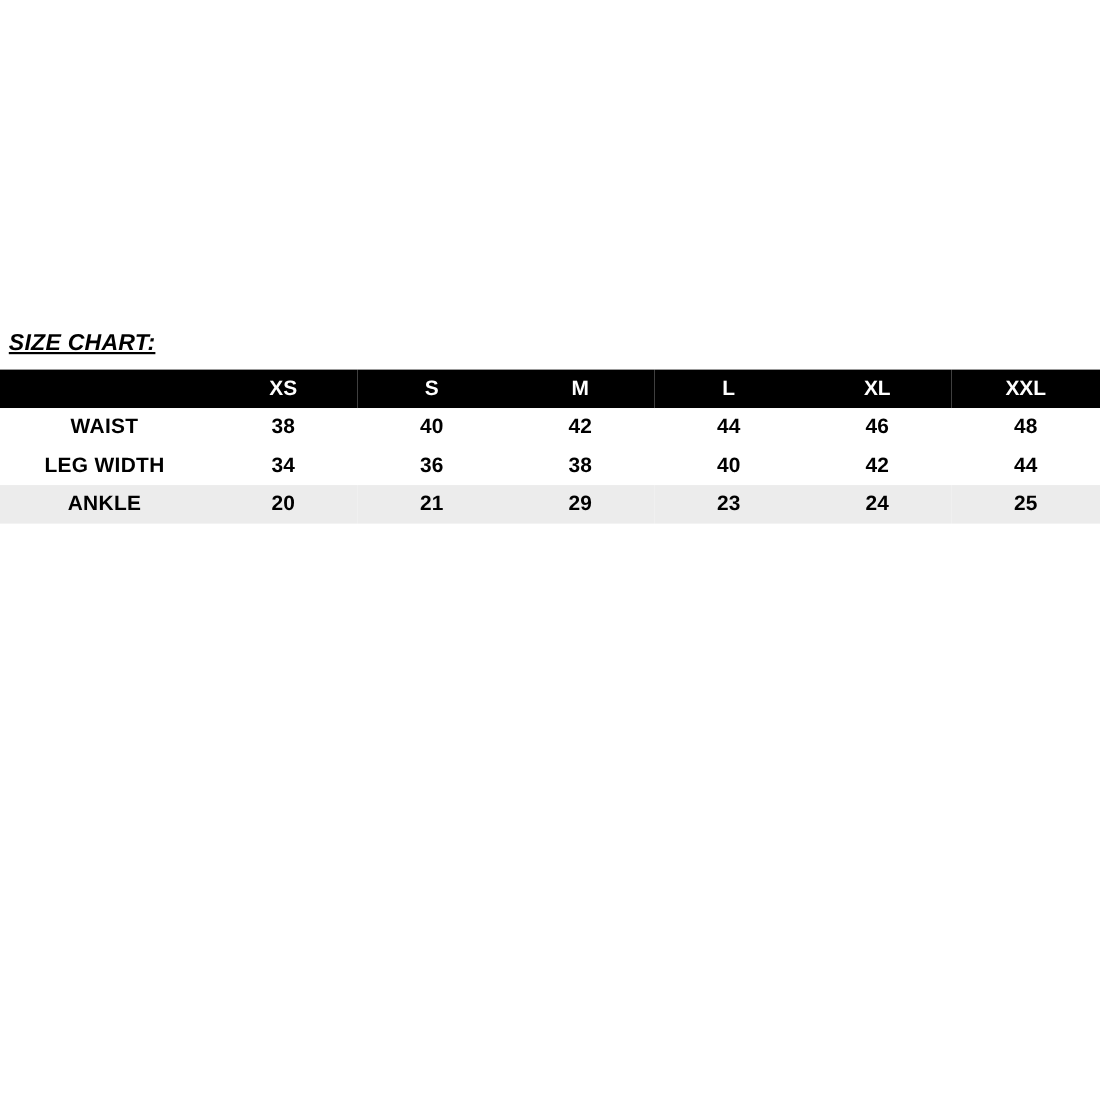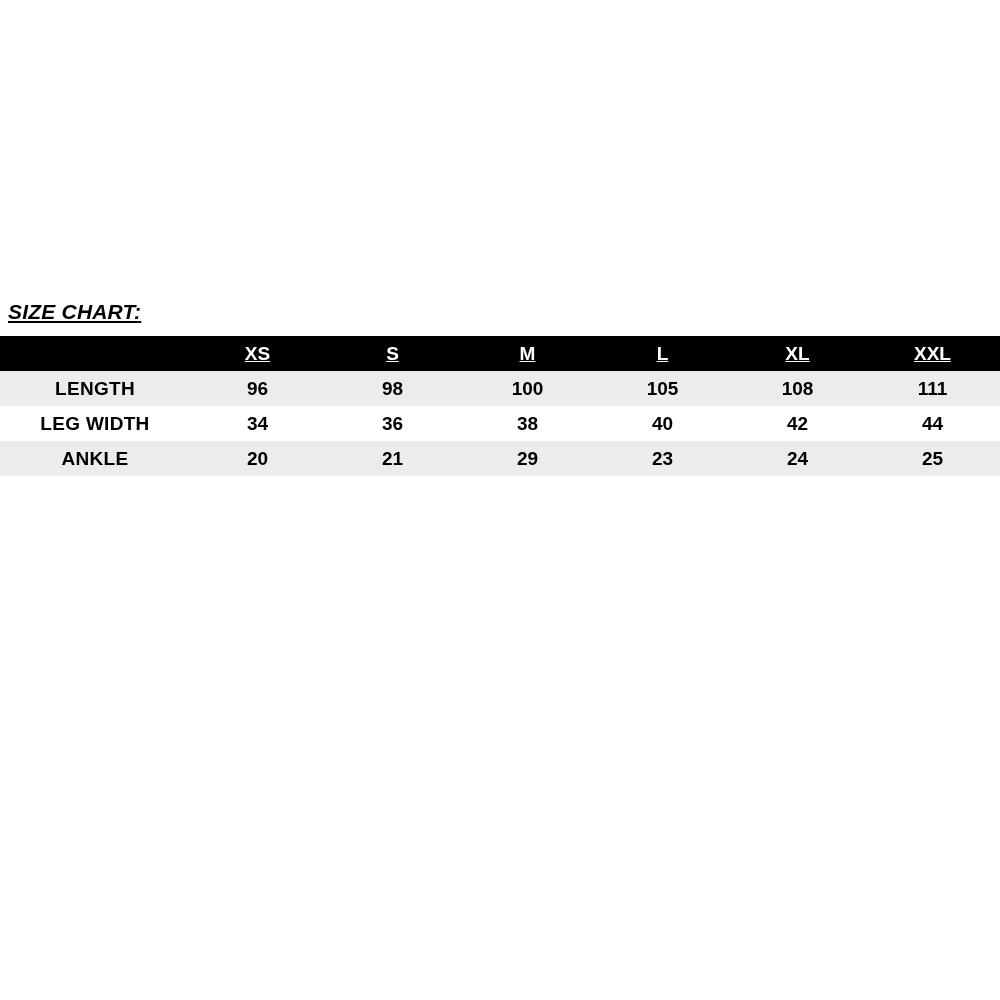--- a/index.html
+++ b/index.html
@@ -66,21 +66,20 @@
     font-size: 19px;
     padding: 0;
     height: 35px;
     vertical-align: middle;
   }
   thead th {
     background: #000000;
     color: #ffffff;
     height: 58px;
     font-size: 19px;
-    text-decoration: underline;
   }
   thead th.corner {
     background: #000000;
   }
   tbody tr.row-odd td {
     background: #ffffff;
   }
   tbody tr.row-even td {
     background: #ececec;
   }
@@ -123,28 +122,28 @@
           <th class="corner"></th>
           <th>XS</th>
           <th>S</th>
           <th>M</th>
           <th>L</th>
           <th>XL</th>
           <th>XXL</th>
         </tr>
       </thead>
       <tbody>
-        <tr class="row-even">
-          <td class="row-label">LENGTH</td>
-          <td class="value">96</td>
-          <td class="value">98</td>
-          <td class="value">100</td>
-          <td class="value">105</td>
-          <td class="value">108</td>
-          <td class="value">111</td>
+        <tr class="row-odd">
+          <td class="row-label">WAIST</td>
+          <td class="value">38</td>
+          <td class="value">40</td>
+          <td class="value">42</td>
+          <td class="value">44</td>
+          <td class="value">46</td>
+          <td class="value">48</td>
         </tr>
         <tr class="row-odd">
           <td class="row-label">LEG WIDTH</td>
           <td class="value">34</td>
           <td class="value">36</td>
           <td class="value">38</td>
           <td class="value">40</td>
           <td class="value">42</td>
           <td class="value">44</td>
         </tr>

